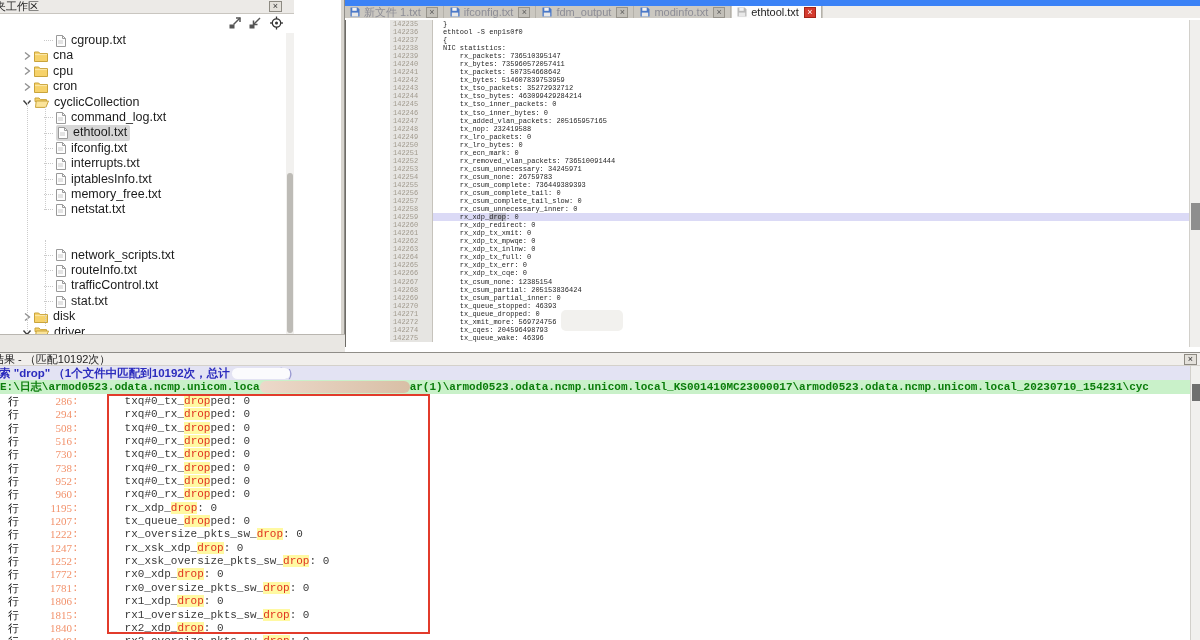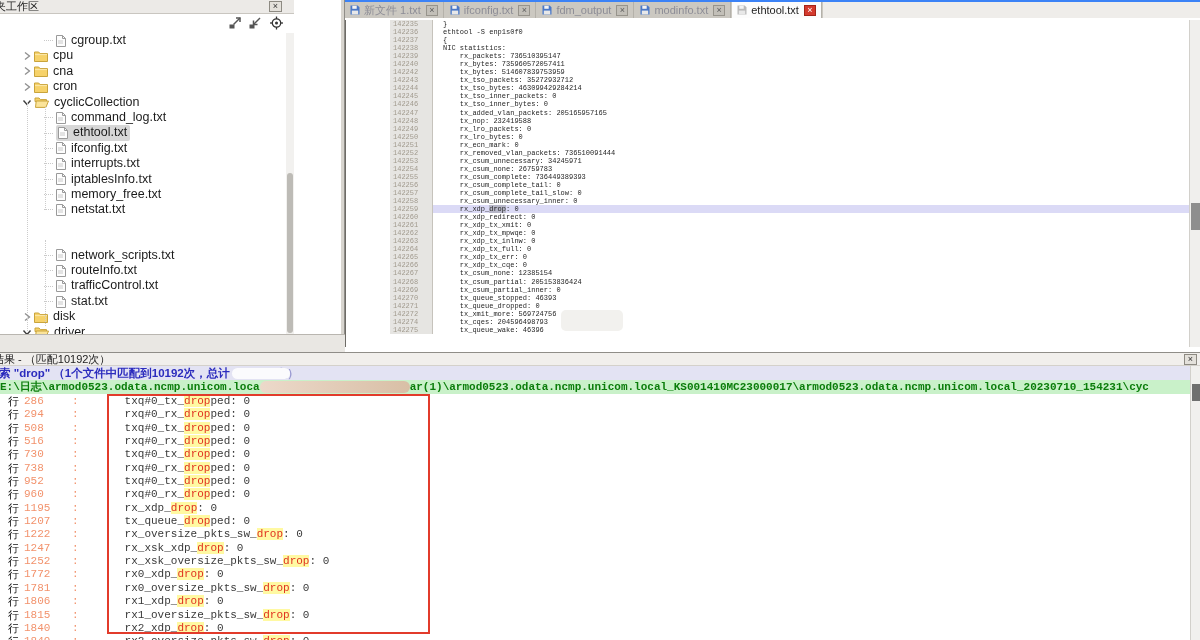--- a/index.html
+++ b/index.html
@@ -30,21 +30,21 @@
   .tree-guide { position:absolute; border-left:1px dotted #cccccc; width:0; }
   .lp-scroll { position:absolute; right:0; top:33px; width:8px; height:301px; background:#f2f1ef; }
   .lp-thumb { position:absolute; left:1px; width:6px; background:#bdbbb6; border-radius:3px; }
 
   
   #v-divider { position:absolute; left:341px; top:0; width:4px; height:352px; background:#d8d5cf; border-right:1px solid #8f8d88; }
   #chrome-left { position:absolute; left:0; top:334px; width:345px; height:18px; background:#e9e7e3; border-top:1px solid #b9b6b0; }
 
   
   #editor-panel { position:absolute; left:345px; top:0; width:855px; height:352px; }
-  .tabbar { display:flex; height:18px; border-top:2px solid #3b82f6; background:#cbc8c1; }
+  .tabbar { display:flex; height:18px; border-top:6px solid #3b82f6; background:#cbc8c1; }
   .tab { display:inline-flex; align-items:center; padding:0 5px; margin-right:1px; background:#cbc8c1;
     font-size:11px; color:#8d8d96; border-right:1px solid #b4b1aa; cursor:default; }
   .tab .flop { margin-right:4px; display:inline-flex; }
   .tab .lbl { margin-right:5px; white-space:nowrap; }
   .tab .x { width:12px; height:11px; border:1px solid #97948c; background:#c2bfb8; color:#5d5d5d;
     font-size:9px; line-height:8px; text-align:center; }
   .tab.active { background:#fcfcfc; color:#1d1d1d; }
   .tab.active .x { background:#d43a2e; border-color:#a32418; color:#fff; }
   .tab-filler { flex:1; background:#efedea; }
   .editor-body { position:absolute; left:0; top:20px; width:855px; height:327px; background:#fff;
@@ -73,21 +73,21 @@
     vertical-align:middle; margin:0 -14px 0 2px; position:relative; z-index:2; }
   .res-summary .suf { color:#9a9ad2; }
   .res-path { height:14px; line-height:14px; background:#c9f1c9; color:#0b7d0b; font-weight:bold;
     font-family:"Liberation Mono","DejaVu Sans Mono",monospace; font-size:11px; white-space:nowrap; overflow:hidden; }
   .path-blob { display:inline-block; width:150px; height:12px; border-radius:6px; vertical-align:middle;
     background:linear-gradient(90deg,#ecd9ca,#d8bfa6); }
   .res-rows { position:absolute; left:0; top:42px; width:1190px; height:246px; overflow:hidden;
     font-family:"Liberation Mono","DejaVu Sans Mono",monospace; font-size:11px; color:#333; }
   .rrow { height:13.35px; line-height:13.35px; display:flex; white-space:pre; }
   .rrow .hang { width:16px; margin-left:8px; font-family:"Liberation Sans","DejaVu Sans",sans-serif; color:#111; }
-  .rrow .num { width:48px; color:#f2926c; }
+  .rrow .num { width:48px; text-align:right; color:#f2926c;font-family:Liberation Serif, serif; }
   .rrow .col { color:#f2926c; }
   .rrow .txt { margin-left:46px; color:#3a3a3a; }
   .rrow .hit { background:#fff9a2; color:#e0321f; }
   .red-box { position:absolute; left:107px; top:41px; width:323px; height:240px;
     border:2px solid #e23b2b; z-index:5; pointer-events:none; }
   .res-scroll { position:absolute; right:0; top:13px; width:10px; height:275px; background:#f1f0ee; border-left:1px solid #d2d0cb; }
   .res-thumb { position:absolute; left:1px; top:18px; width:8px; height:17px; background:#6f6f6f; }
 </style>
 </head>
 <body>
@@ -145,35 +145,35 @@
             <svg width="8" height="10" viewBox="0 0 8 10">
               <path d="M2 1.5 L6.5 5 L2 8.5" stroke="#8f8f8f" stroke-width="1.3" fill="none"></path>
             </svg>
           </span>
           <span class="ticon">
             <svg width="14" height="12" viewBox="0 0 14 12">
               <path d="M0.5 2 h4.2 l1.4 1.6 h7.4 v7.9 h-13 z" fill="#f6d26a" stroke="#c9a43c"></path>
               <path d="M1 4.6 h12" stroke="#fbe8ae" stroke-width="1"></path>
             </svg>
           </span>
-          <span>cpu</span>
+          <span>cna</span>
         </div>
         <div class="trow lvl1">
           <span class="arrow">
             <svg width="8" height="10" viewBox="0 0 8 10">
               <path d="M2 1.5 L6.5 5 L2 8.5" stroke="#8f8f8f" stroke-width="1.3" fill="none"></path>
             </svg>
           </span>
           <span class="ticon">
             <svg width="14" height="12" viewBox="0 0 14 12">
               <path d="M0.5 2 h4.2 l1.4 1.6 h7.4 v7.9 h-13 z" fill="#f6d26a" stroke="#c9a43c"></path>
               <path d="M1 4.6 h12" stroke="#fbe8ae" stroke-width="1"></path>
             </svg>
           </span>
-          <span>cna</span>
+          <span>cpu</span>
         </div>
         <div class="trow lvl1">
           <span class="arrow">
             <svg width="8" height="10" viewBox="0 0 8 10">
               <path d="M2 1.5 L6.5 5 L2 8.5" stroke="#8f8f8f" stroke-width="1.3" fill="none"></path>
             </svg>
           </span>
           <span class="ticon">
             <svg width="14" height="12" viewBox="0 0 14 12">
               <path d="M0.5 2 h4.2 l1.4 1.6 h7.4 v7.9 h-13 z" fill="#f6d26a" stroke="#c9a43c"></path>
@@ -416,20 +416,21 @@
         </div>
         <div class="tab-filler"></div>
       </div>
     <div class="editor-body" id="editor">
         <div class="crow"><span class="lnum">142235</span><span class="lfold"></span><span class="ltext">}</span></div>
         <div class="crow"><span class="lnum">142236</span><span class="lfold"></span><span class="ltext">ethtool -S enp1s0f0</span></div>
         <div class="crow"><span class="lnum">142237</span><span class="lfold"></span><span class="ltext">{</span></div>
         <div class="crow"><span class="lnum">142238</span><span class="lfold"></span><span class="ltext">NIC statistics:</span></div>
         <div class="crow"><span class="lnum">142239</span><span class="lfold"></span><span class="ltext">    rx_packets: 736510395147</span></div>
         <div class="crow"><span class="lnum">142240</span><span class="lfold"></span><span class="ltext">    rx_bytes: 735960572057411</span></div>
+        <div class="crow"><span class="lnum">142241</span><span class="lfold"></span><span class="ltext">    tx_packets: 507354668642</span></div>
         <div class="crow"><span class="lnum">142242</span><span class="lfold"></span><span class="ltext">    tx_bytes: 514607839753959</span></div>
         <div class="crow"><span class="lnum">142243</span><span class="lfold"></span><span class="ltext">    tx_tso_packets: 35272932712</span></div>
         <div class="crow"><span class="lnum">142244</span><span class="lfold"></span><span class="ltext">    tx_tso_bytes: 463099429284214</span></div>
         <div class="crow"><span class="lnum">142245</span><span class="lfold"></span><span class="ltext">    tx_tso_inner_packets: 0</span></div>
         <div class="crow"><span class="lnum">142246</span><span class="lfold"></span><span class="ltext">    tx_tso_inner_bytes: 0</span></div>
         <div class="crow"><span class="lnum">142247</span><span class="lfold"></span><span class="ltext">    tx_added_vlan_packets: 205165957165</span></div>
         <div class="crow"><span class="lnum">142248</span><span class="lfold"></span><span class="ltext">    tx_nop: 232419588</span></div>
         <div class="crow"><span class="lnum">142249</span><span class="lfold"></span><span class="ltext">    rx_lro_packets: 0</span></div>
         <div class="crow"><span class="lnum">142250</span><span class="lfold"></span><span class="ltext">    rx_lro_bytes: 0</span></div>
         <div class="crow"><span class="lnum">142251</span><span class="lfold"></span><span class="ltext">    rx_ecn_mark: 0</span></div>

